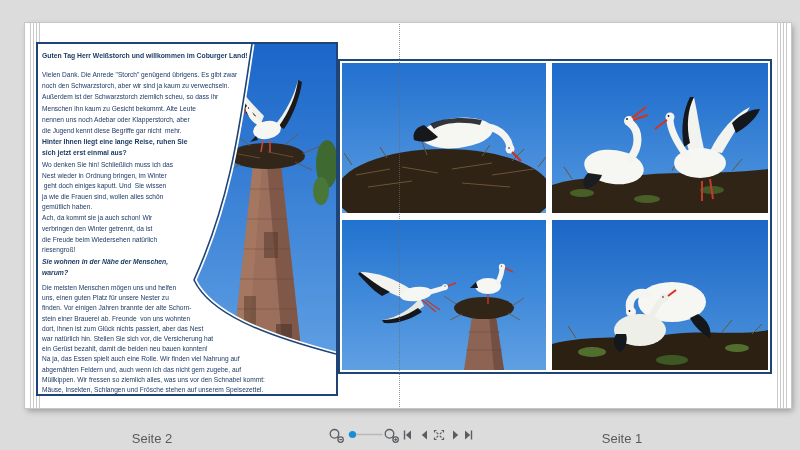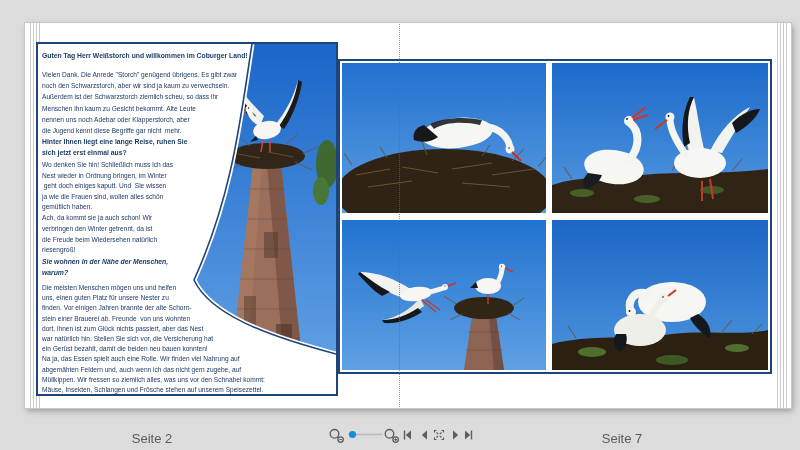--- a/index.html
+++ b/index.html
@@ -297,21 +297,21 @@
           <circle cx="111" cy="77" r="0.8" fill="#111"></circle>
         </g>
       </svg>
     </div>
 
     <div class="fold"></div>
   </div>
 
   <div class="toolbar">
     <span class="pagelabel lab-left">Seite 2</span>
-    <span class="pagelabel lab-right">Seite 7</span>
+    <span class="pagelabel lab-right">Seite 1</span>
 
     <svg class="toolicons" width="150" height="20" viewBox="0 0 150 20">
 
       <g stroke="#5a5e63" fill="none" stroke-width="1.3">
         <circle cx="9.5" cy="8.8" r="4.3"></circle>
         <line x1="12.6" y1="11.9" x2="14.4" y2="13.6" stroke-width="1.6"></line>
         <circle cx="15.6" cy="14.6" r="2.7" fill="#dcdcdc"></circle>
         <line x1="14.3" y1="14.6" x2="17" y2="14.6" stroke-width="1.1"></line>
       </g>
 

